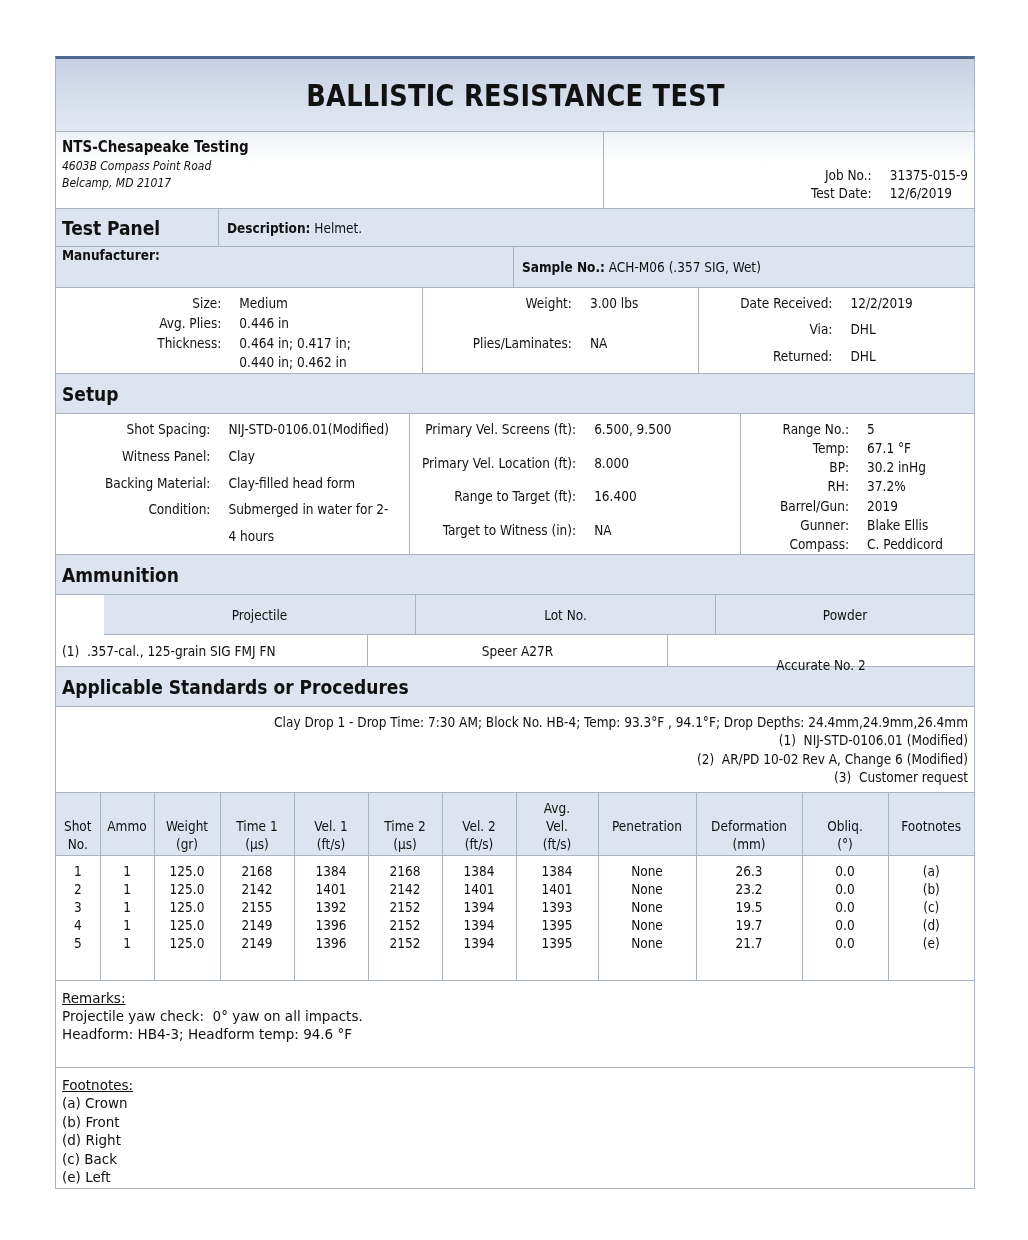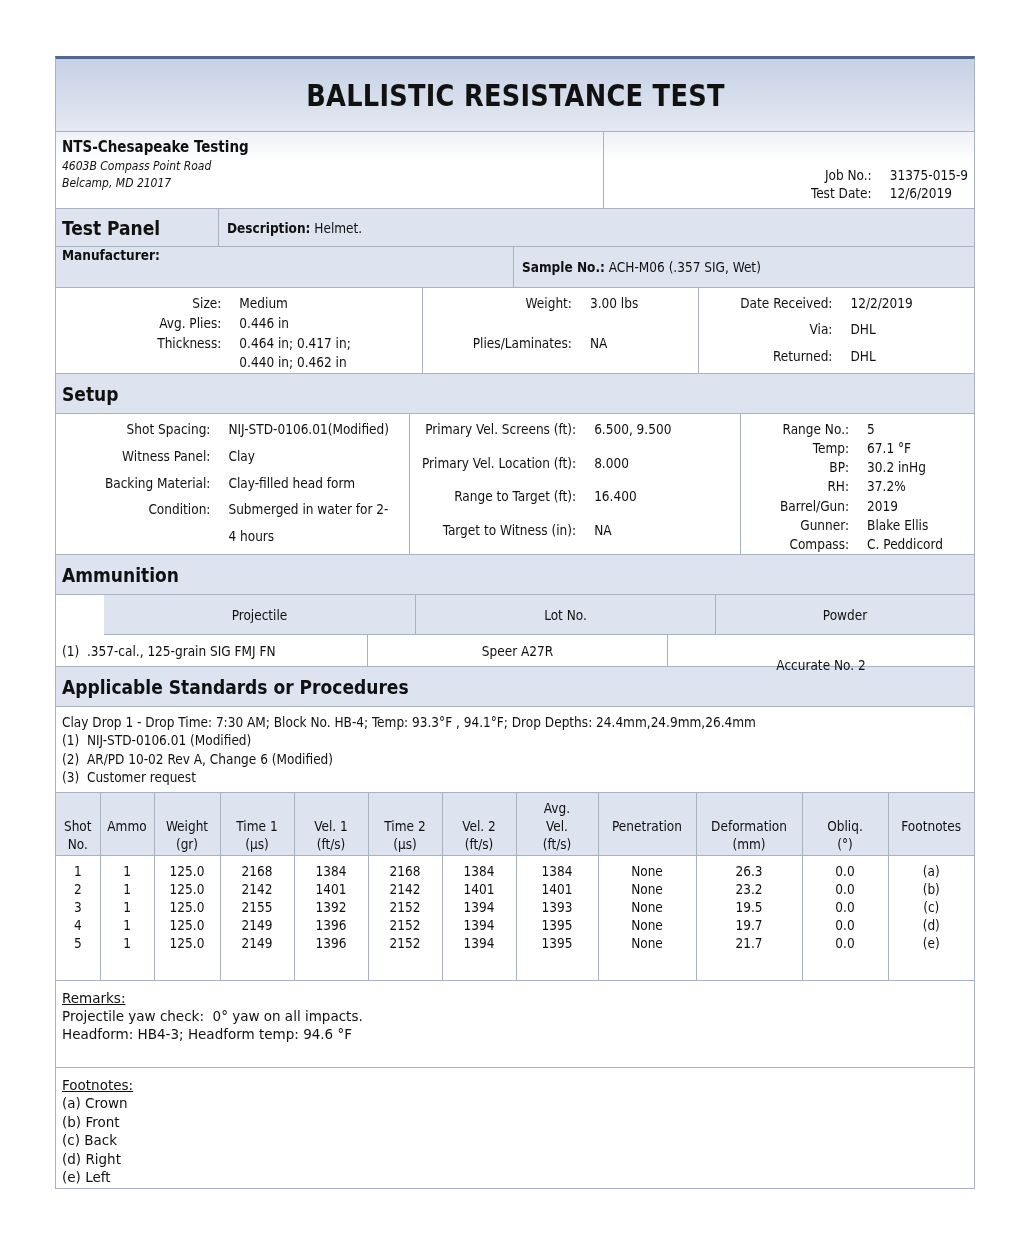--- a/index.html
+++ b/index.html
@@ -28,21 +28,21 @@
   .mfr-row { height: 41px; }
   .mfr-left { width: 458px; display: flex; align-items: flex-start; padding-left: 6px; }
   .mfr-right { flex: 1; display: flex; align-items: center; padding-left: 8px; }
   .info3 { height: 86px; }
   .info3 > div { padding: 6px 0 0 0; line-height: 18px; }
   .setup-cols { height: 141px; }
   .setup-cols > div { padding: 6px 0 0 0; line-height: 18px; }
   .amm-head { height: 40px; margin-left: 48px; }
   .amm-head > div, .amm-data > div { display: flex; align-items: center; justify-content: center; }
   .amm-data { height: 32px; }
-  .std-body { padding: 6px 6px 4px 6px; line-height: 18.3px; height: 86px; }
+  .std-body { padding: 6px 6px 4px 6px; line-height: 18.3px; height: 86px; text-align: right; }
   table.shots { width: 100%; border-collapse: collapse; text-align: center; }
   table.shots th { background: #dde3ef; font-weight: normal; border-right: 1px solid #a9b2c0; border-bottom: 1px solid #a9b2c0; height: 62px; line-height: 18px; vertical-align: bottom; padding-bottom: 2px; }
   table.shots td { border-right: 1px solid #a9b2c0; line-height: 18px; }
   table.shots th:last-child, table.shots td:last-child { border-right: none; }
   table.shots tr.first td { padding-top: 6px; }
   table.shots tr.pad td { height: 28px; }
   .remarks { padding: 8px 6px 6px 6px; line-height: 18px; height: 87px; font-family: "DejaVu Sans", sans-serif; font-size: 13.5px; }
   .footnotes { padding: 8px 6px 6px 6px; line-height: 18.5px; height: 120px; border-bottom: none; }
   .u { text-decoration: underline; }
 </style>
@@ -351,18 +351,18 @@
   <div class="row remarks" style="display:block;">
     <div class="u">Remarks:</div>
     <div style="white-space:pre;">Projectile yaw check:  0° yaw on all impacts.</div>
     <div style="white-space:pre;">Headform: HB4-3; Headform temp: 94.6 °F</div>
   </div>
 
   <div class="row footnotes remarks" style="display:block; border-bottom:none;">
     <div class="u">Footnotes:</div>
     <div>(a) Crown</div>
     <div>(b) Front</div>
+    <div>(d) Right</div>
     <div>(c) Back</div>
-    <div>(d) Right</div>
     <div>(e) Left</div>
   </div>
 
 </div>
 
 </body></html>

